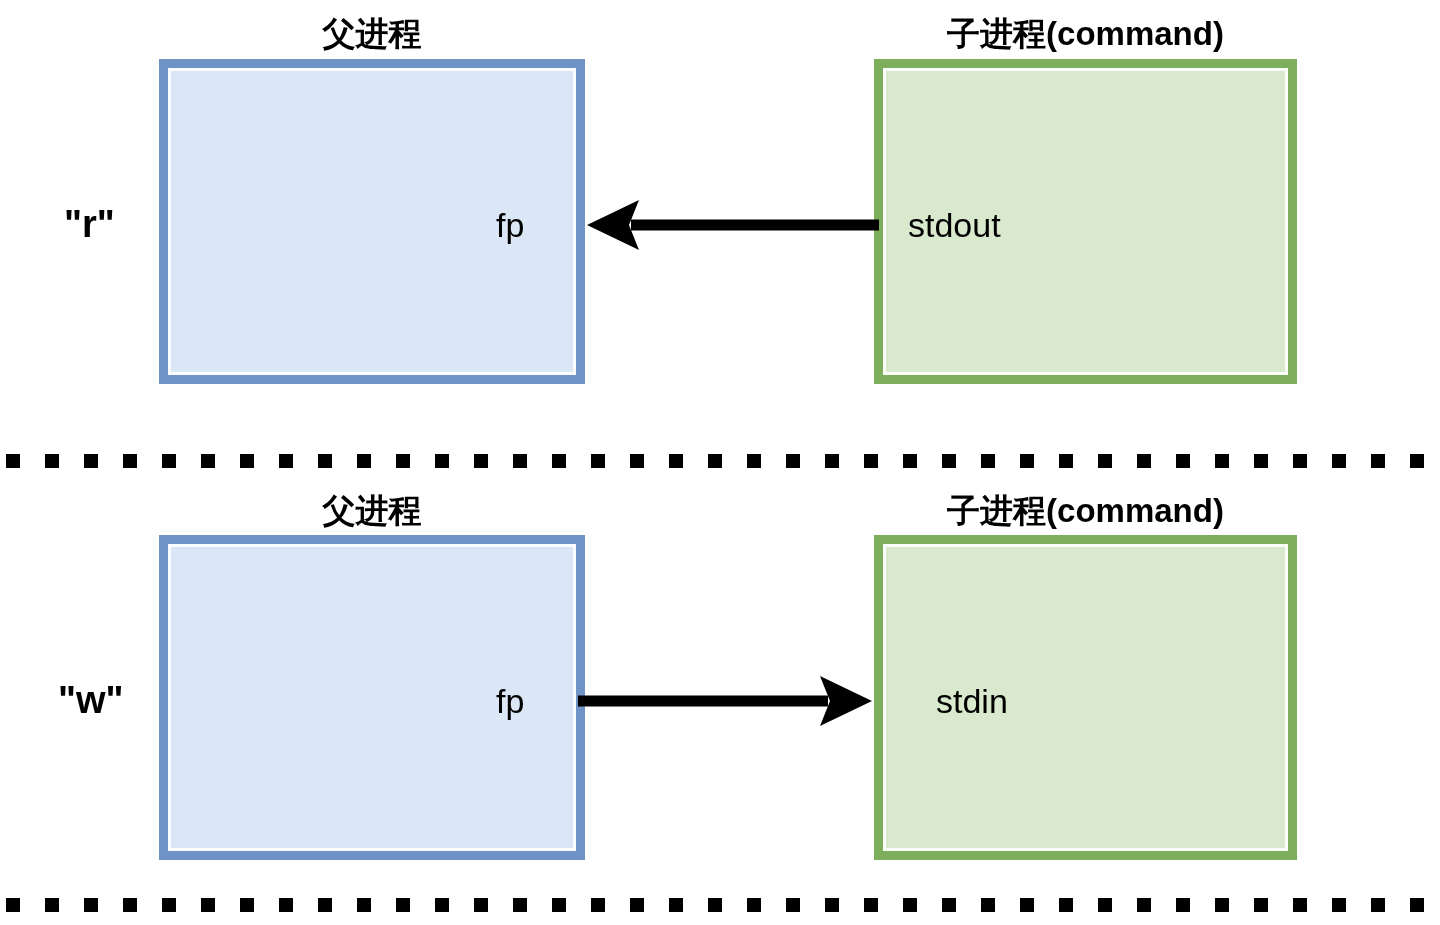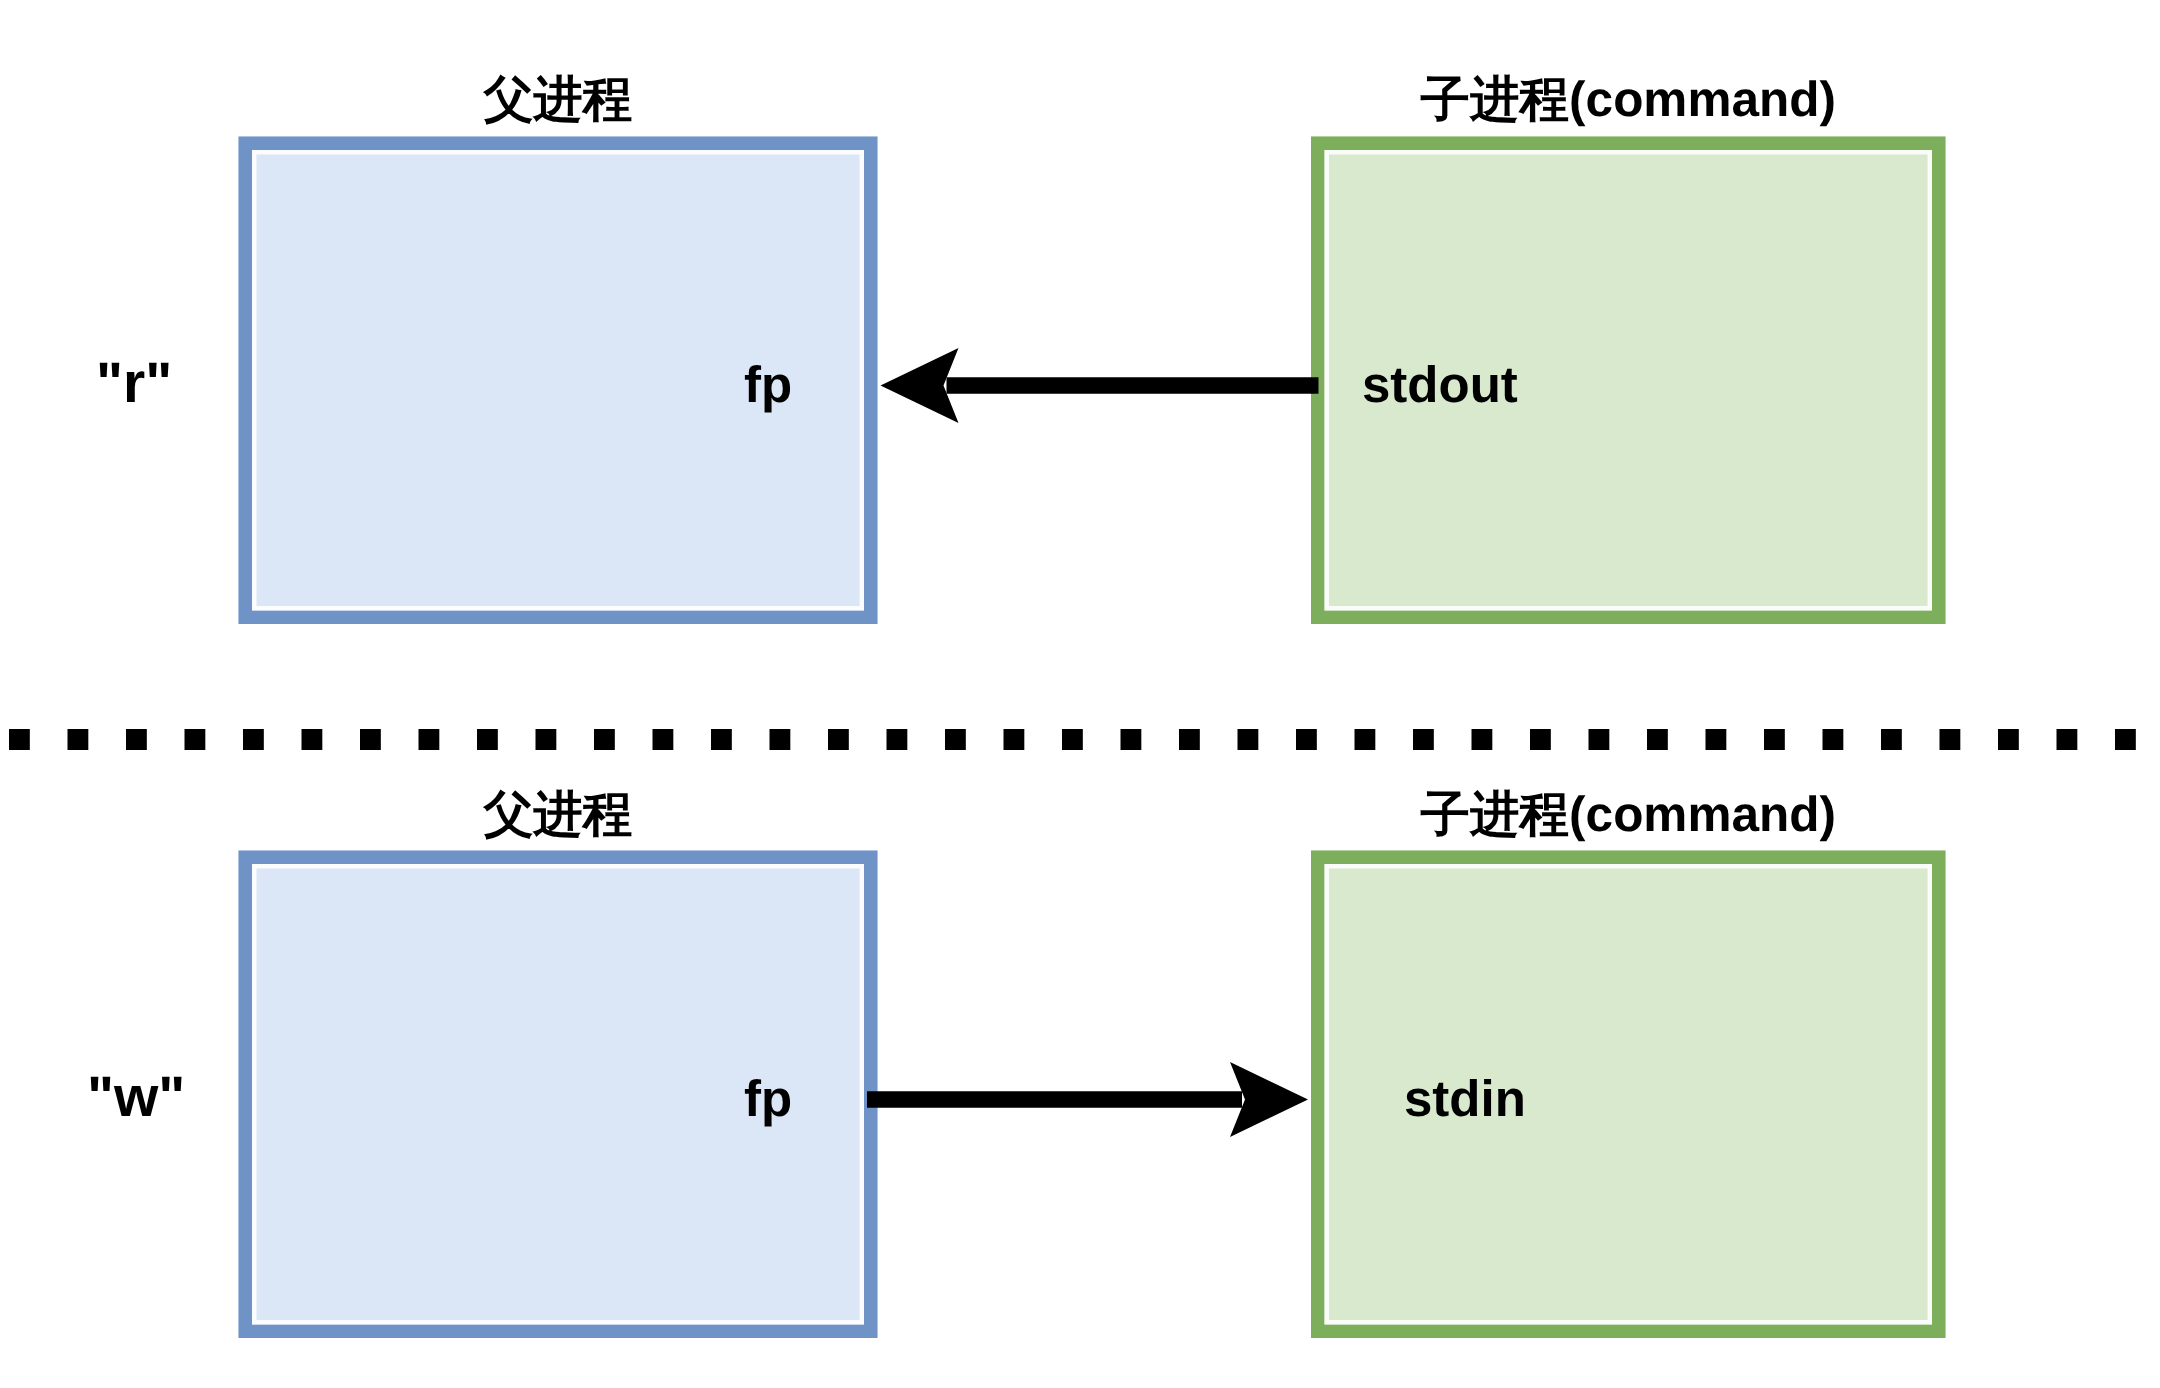--- a/index.html
+++ b/index.html
@@ -14,21 +14,20 @@
     overflow: hidden;
     font-family: "Liberation Sans", "DejaVu Sans", sans-serif;
     color: #000000;
   }
 
   .stage {
     position: absolute;
     left: 0; top: 0;
     width: 1440px;
     height: 809px;
-    margin-top: 32px;
   }
 
   
   .proc-box {
     position: absolute;
     box-sizing: border-box;
     border-style: solid;
     border-width: 9px;
   }
   .proc-box .inner-rule {
@@ -62,21 +61,21 @@
     font-size: 38px;
     font-weight: bold;
     line-height: 1;
     white-space: nowrap;
   }
 
   
   .port-label {
     position: absolute;
     font-size: 34px;
-    font-weight: bold;
+    font-weight: normal;
     line-height: 1;
     white-space: nowrap;
   }
 
   
   .arrow-svg {
     position: absolute;
     overflow: visible;
   }
 

